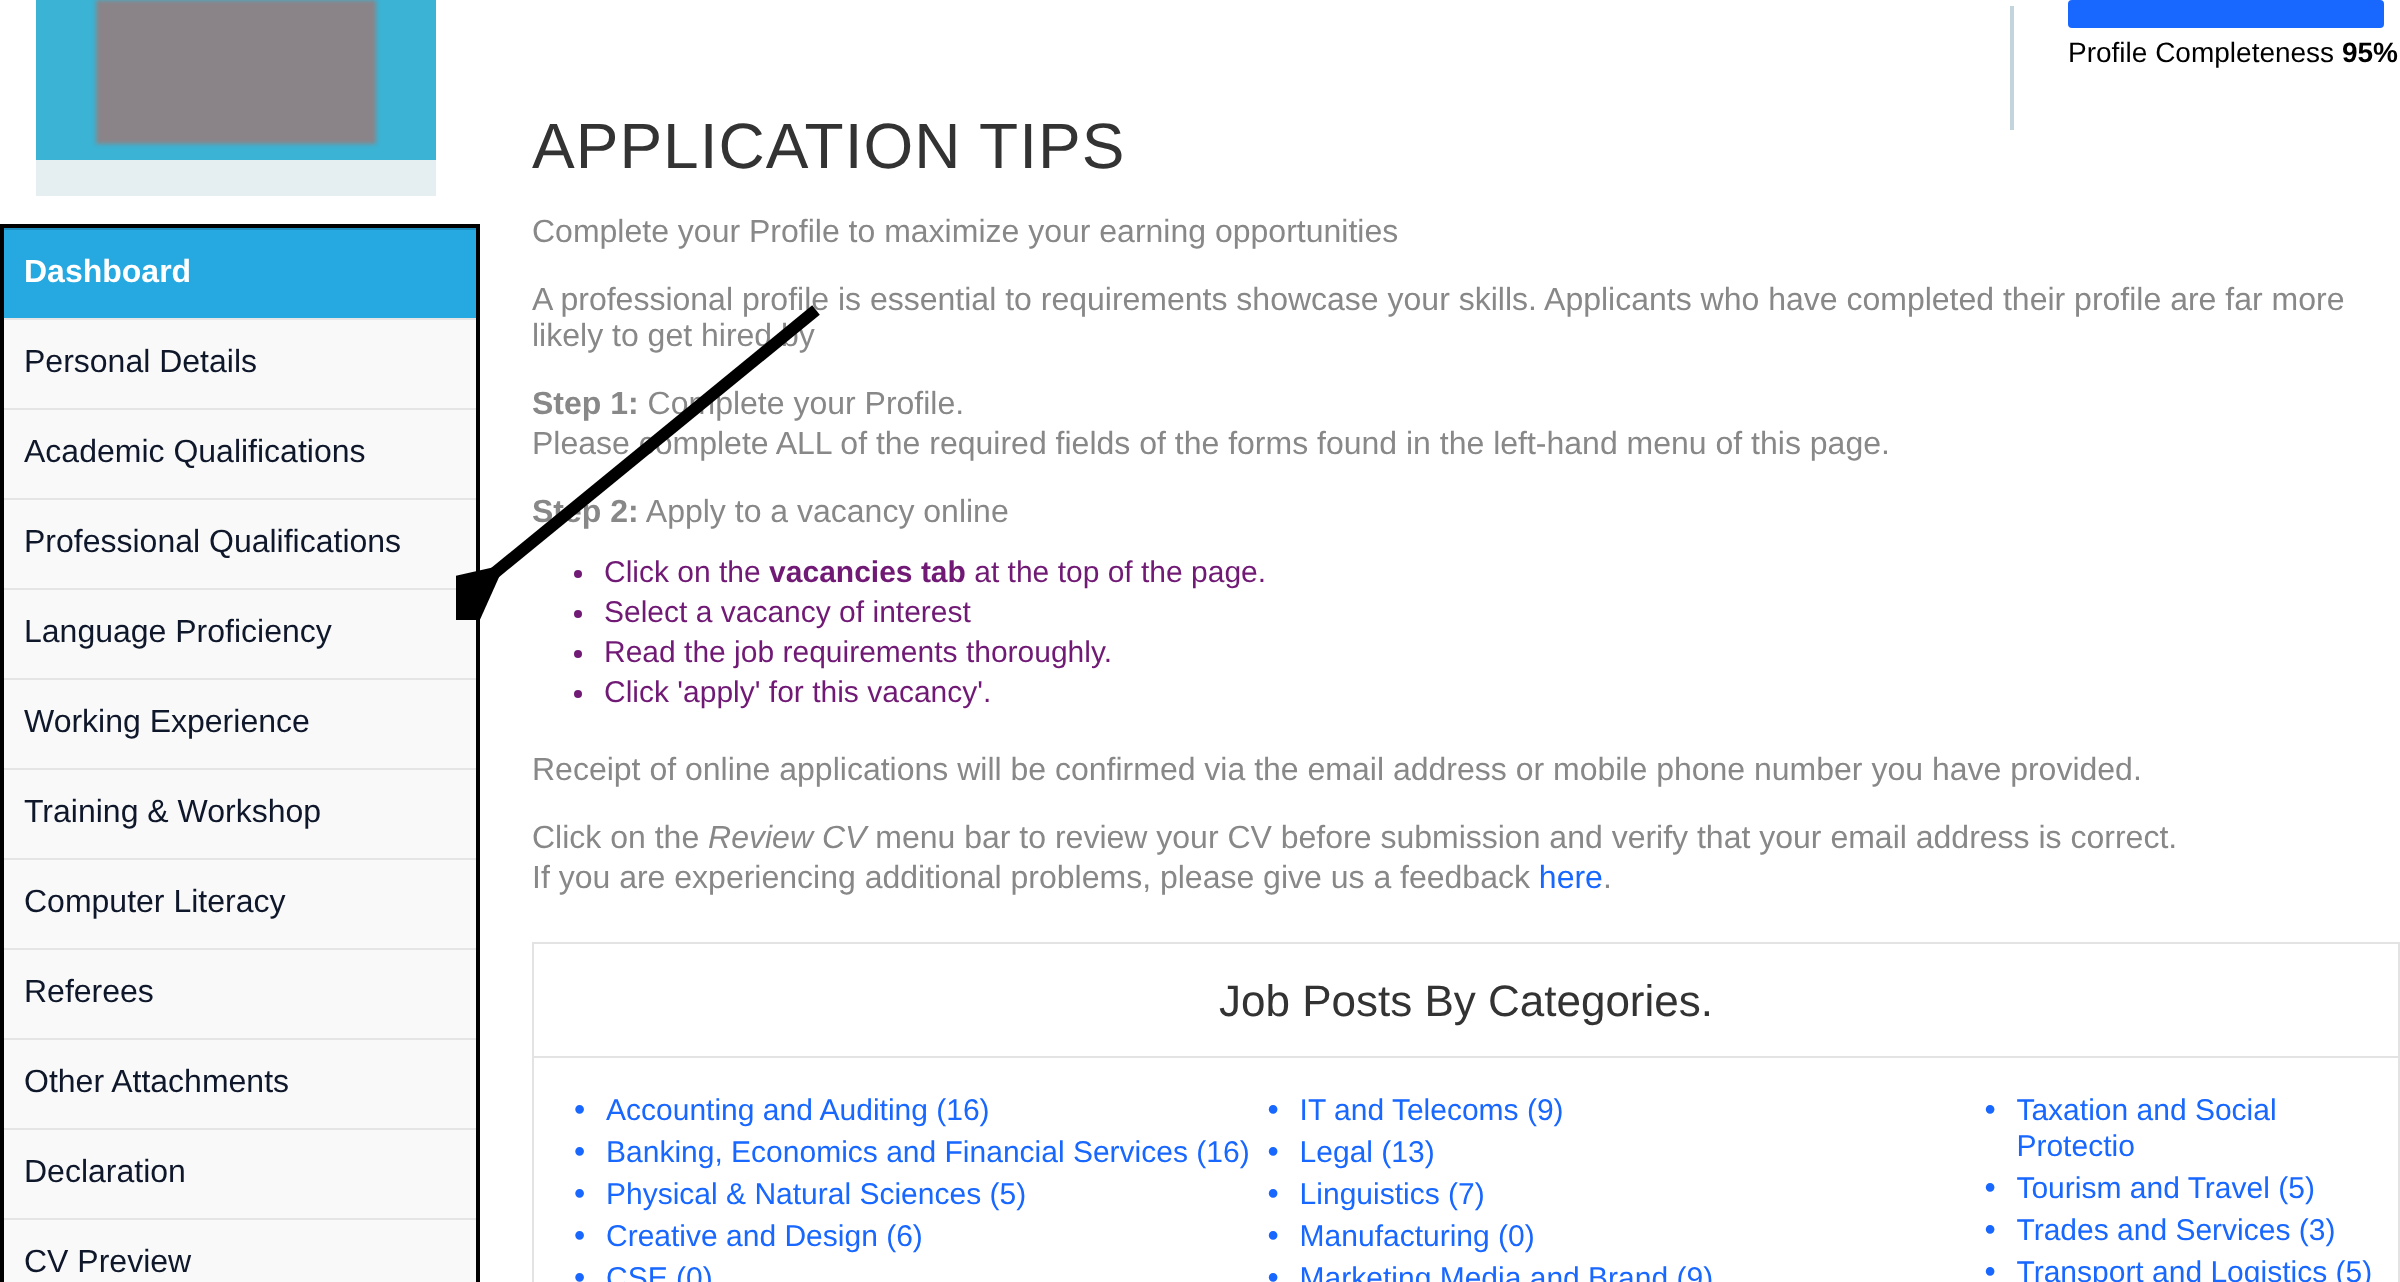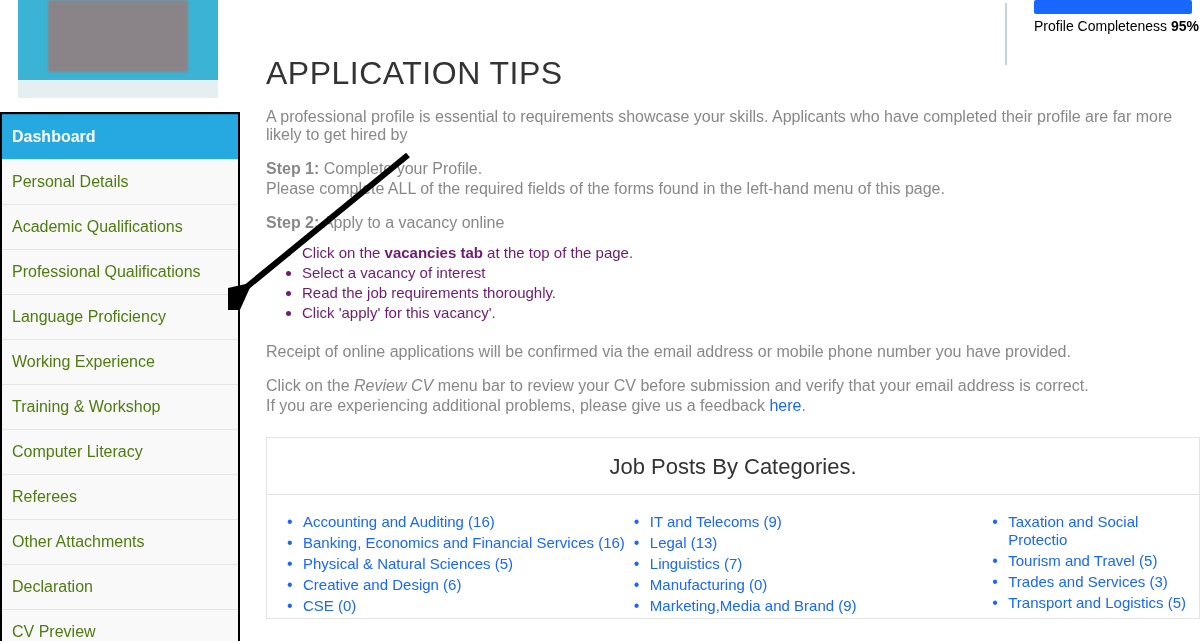--- a/index.html
+++ b/index.html
@@ -4,21 +4,21 @@
 <style>
   * { box-sizing: border-box; margin: 0; padding: 0; }
   body { font-family: Arial, Helvetica, sans-serif; background: #fff; width: 1200px; height: 641px; overflow: hidden; position: relative; }
   
   .sidebar { position: absolute; left: 0; top: 0; width: 240px; height: 641px; }
   .profile-img { margin: 0 18px 0 18px; width: 200px; height: 98px; background: linear-gradient(#3bb3d4,#3bb3d4); position: relative; }
   .profile-img::after { content:""; position:absolute; left:30px; top:0; width:140px; height:72px; background: #8a8488; filter: blur(1px); }
   .profile-img .stand { position:absolute; bottom:0; left:0; right:0; height:18px; background:#e5eef0; }
   
   .nav { border: 2px solid #000; border-bottom: none; margin-top: 14px; }
-  .nav-item { display:block; padding: 13px 10px 13px 10px; font-size: 16px; color:#4d7c0f; background:#f9f9f9; border-bottom:1px solid #e5e5e5; cursor:pointer; }
+  .nav-item { display:block; padding: 13px 10px 13px 10px; font-size: 16px; color:#0f172a; background:#f9f9f9; border-bottom:1px solid #e5e5e5; cursor:pointer; }
   .nav-item.active { background:#26a9e0; color:#fff; font-weight:bold; border-top:1px solid #1b8cbd; }
   
   .main { position:absolute; left:266px; top:0; right:0; padding-right:0; }
   
   .completeness { position:absolute; top:0; right:0; width:170px; }
   .progress-bar { height:14px; background:#1867ff; border-radius:2px; width:158px; margin-left:4px; }
   .completeness-text { font-size:14px; margin-top:4px; padding-left:4px; }
   .completeness-text b { font-weight:bold; }
   
   .vline { position:absolute; left:1005px; top:3px; width:2px; height:62px; background:#c4d4dc; }
@@ -80,20 +80,21 @@
 
 <div class="vline"></div>
 
 <div class="completeness">
   <div class="progress-bar"></div>
   <div class="completeness-text"><span>Profile Completeness </span><b>95%</b></div>
 </div>
 
 <div class="main">
   <h1>APPLICATION TIPS</h1>
+  <div class="sub">Complete your Profile to maximize your earning opportunities</div>
   <div class="para">A professional profile is essential to requirements showcase your skills. Applicants who have completed their profile are far more likely to get hired by</div>
 
   <div class="step"><b>Step 1:</b><span> Complete your Profile.</span></div>
   <div class="step-line">Please complete ALL of the required fields of the forms found in the left-hand menu of this page.</div>
 
   <div class="step"><b>Step 2:</b><span> Apply to a vacancy online</span></div>
 
   <ul class="bullets">
     <li><span>Click on the </span><b>vacancies tab</b><span> at the top of the page.</span></li>
     <li>Select a vacancy of interest</li>

